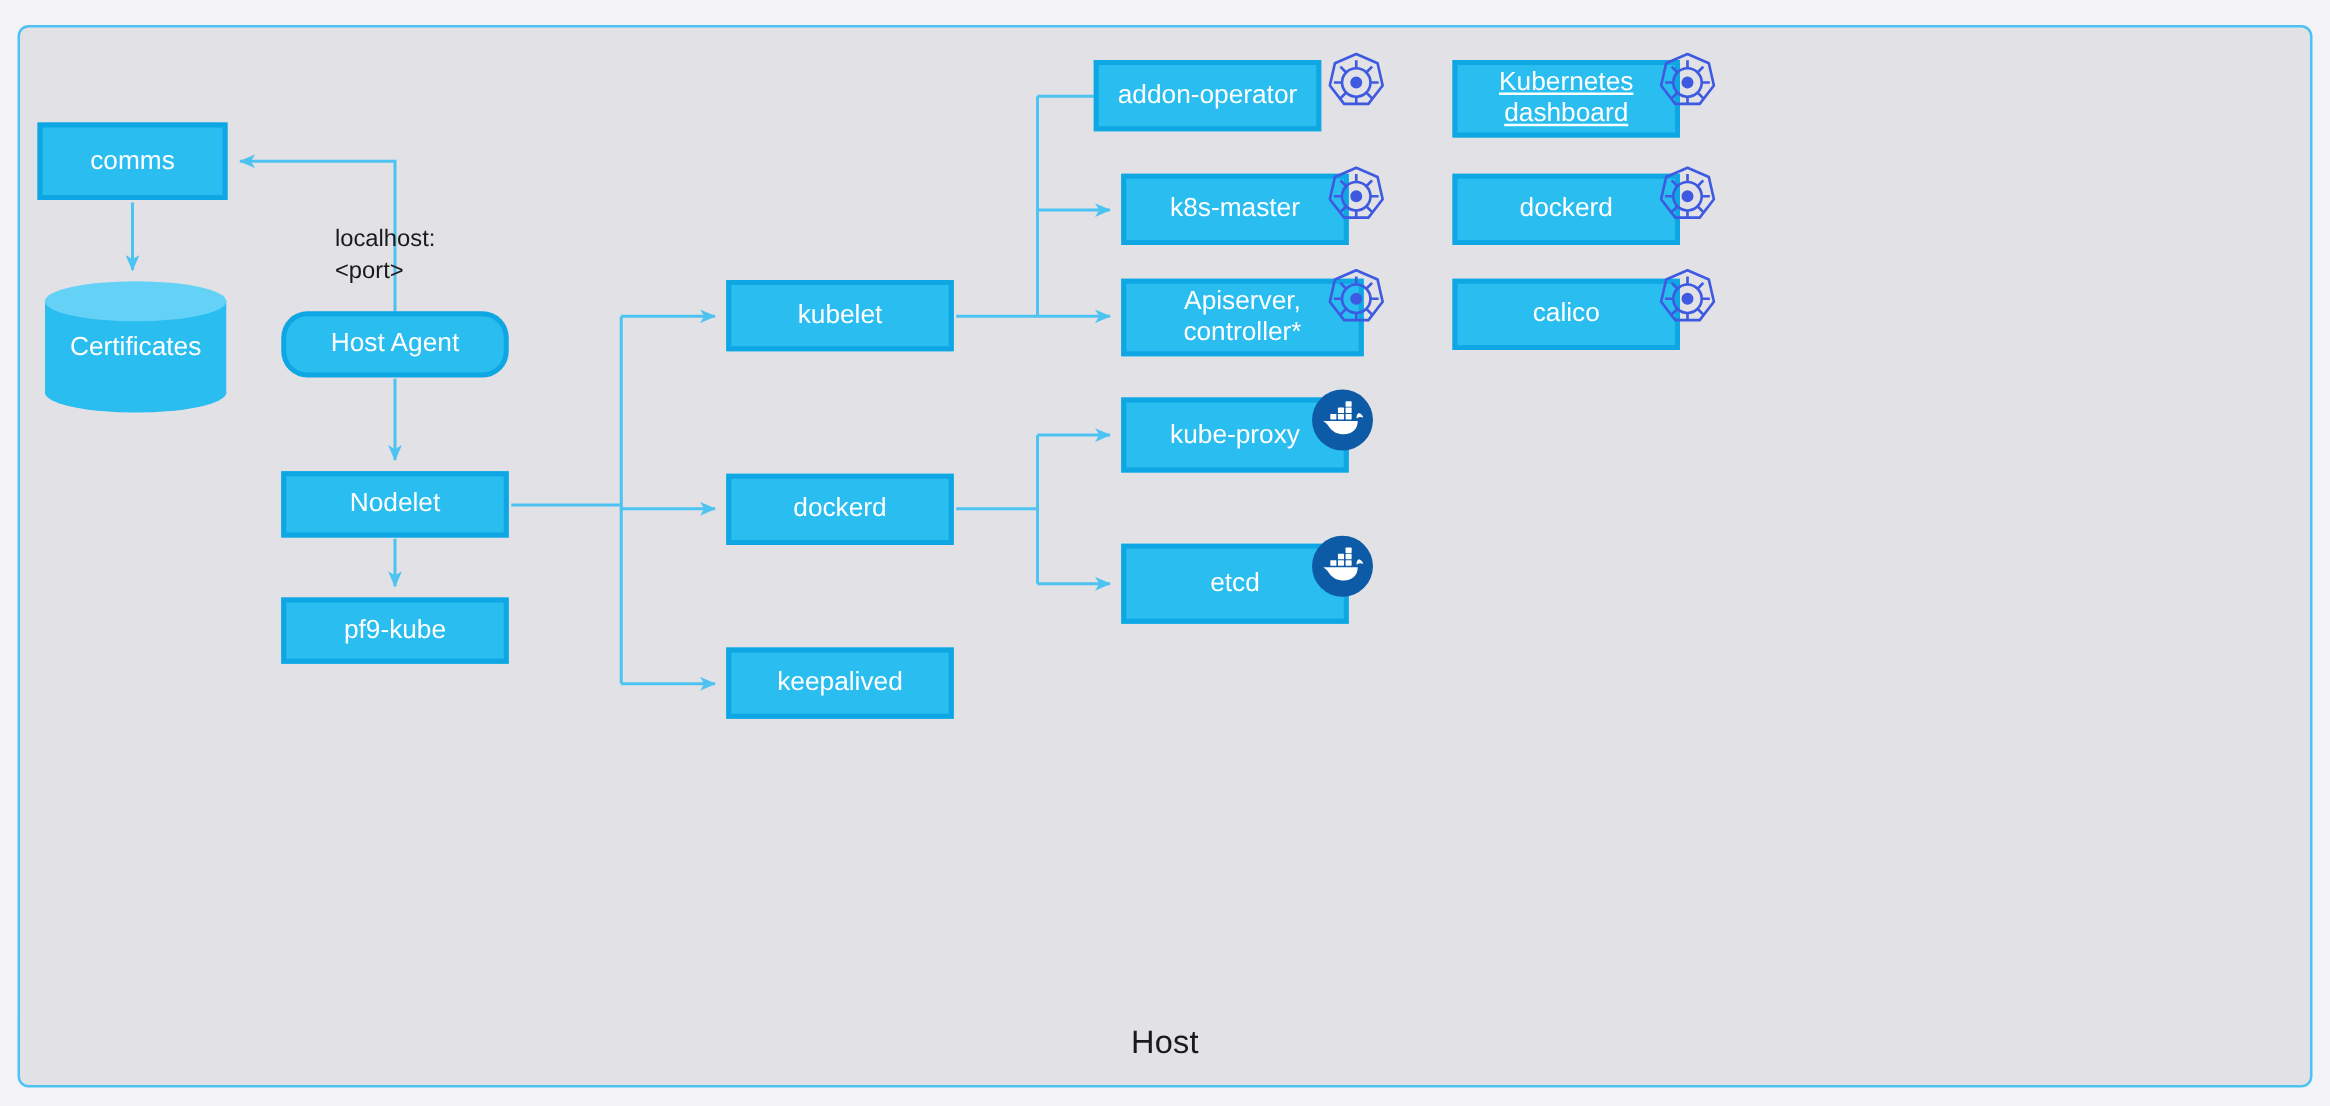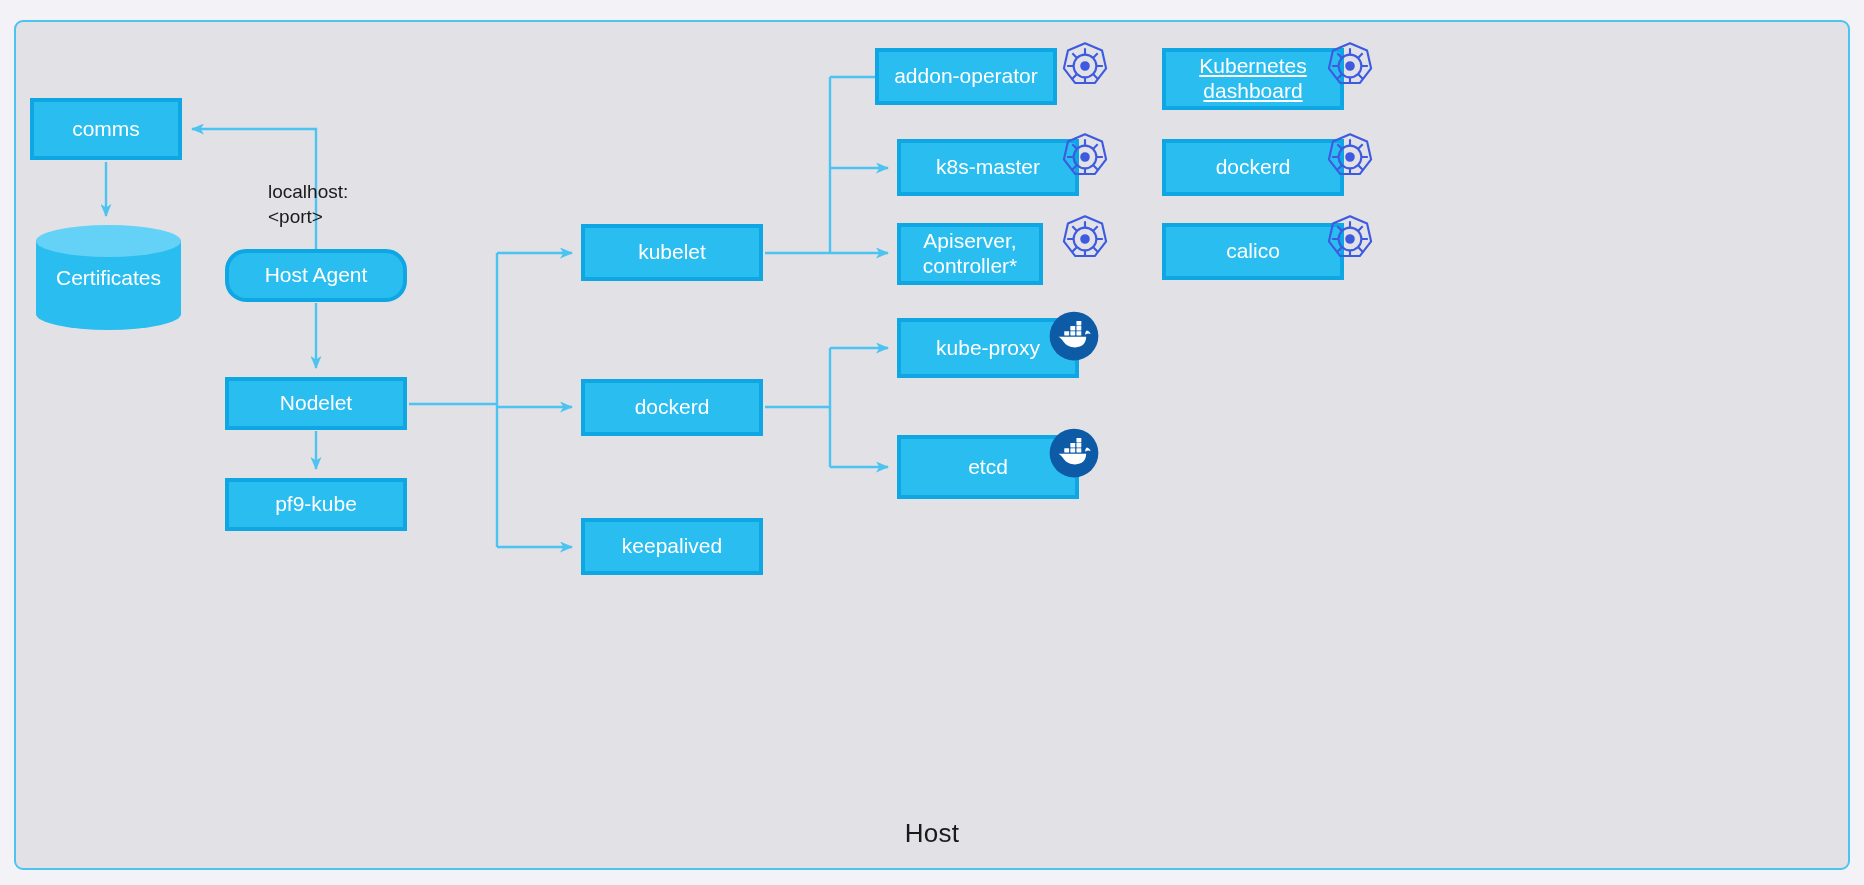--- a/index.html
+++ b/index.html
@@ -165,21 +165,21 @@
   <div class="node" style="left:581px; top:224px; width:182px; height:57px;">kubelet</div>
 
   <div class="node" style="left:581px; top:379px; width:182px; height:57px;">dockerd</div>
 
   <div class="node" style="left:581px; top:518px; width:182px; height:57px;">keepalived</div>
 
   <div class="node" style="left:875px; top:48px;  width:182px; height:57px;">addon-operator</div>
 
   <div class="node" style="left:897px; top:139px; width:182px; height:57px;">k8s-master</div>
 
-  <div class="node" style="left:897px; top:223px; width:146px; height:62px;">Apiserver,
+  <div class="node" style="left:897px; top:223px; width:194px; height:62px;">Apiserver,
 controller*</div>
 
   <div class="node" style="left:897px; top:318px; width:182px; height:60px;">kube-proxy</div>
 
   <div class="node" style="left:897px; top:435px; width:182px; height:64px;">etcd</div>
 
   <div class="node" style="left:1162px; top:48px;  width:182px; height:62px;text-decoration:underline;">Kubernetes
 dashboard</div>
 
   <div class="node" style="left:1162px; top:139px; width:182px; height:57px;">dockerd</div>

